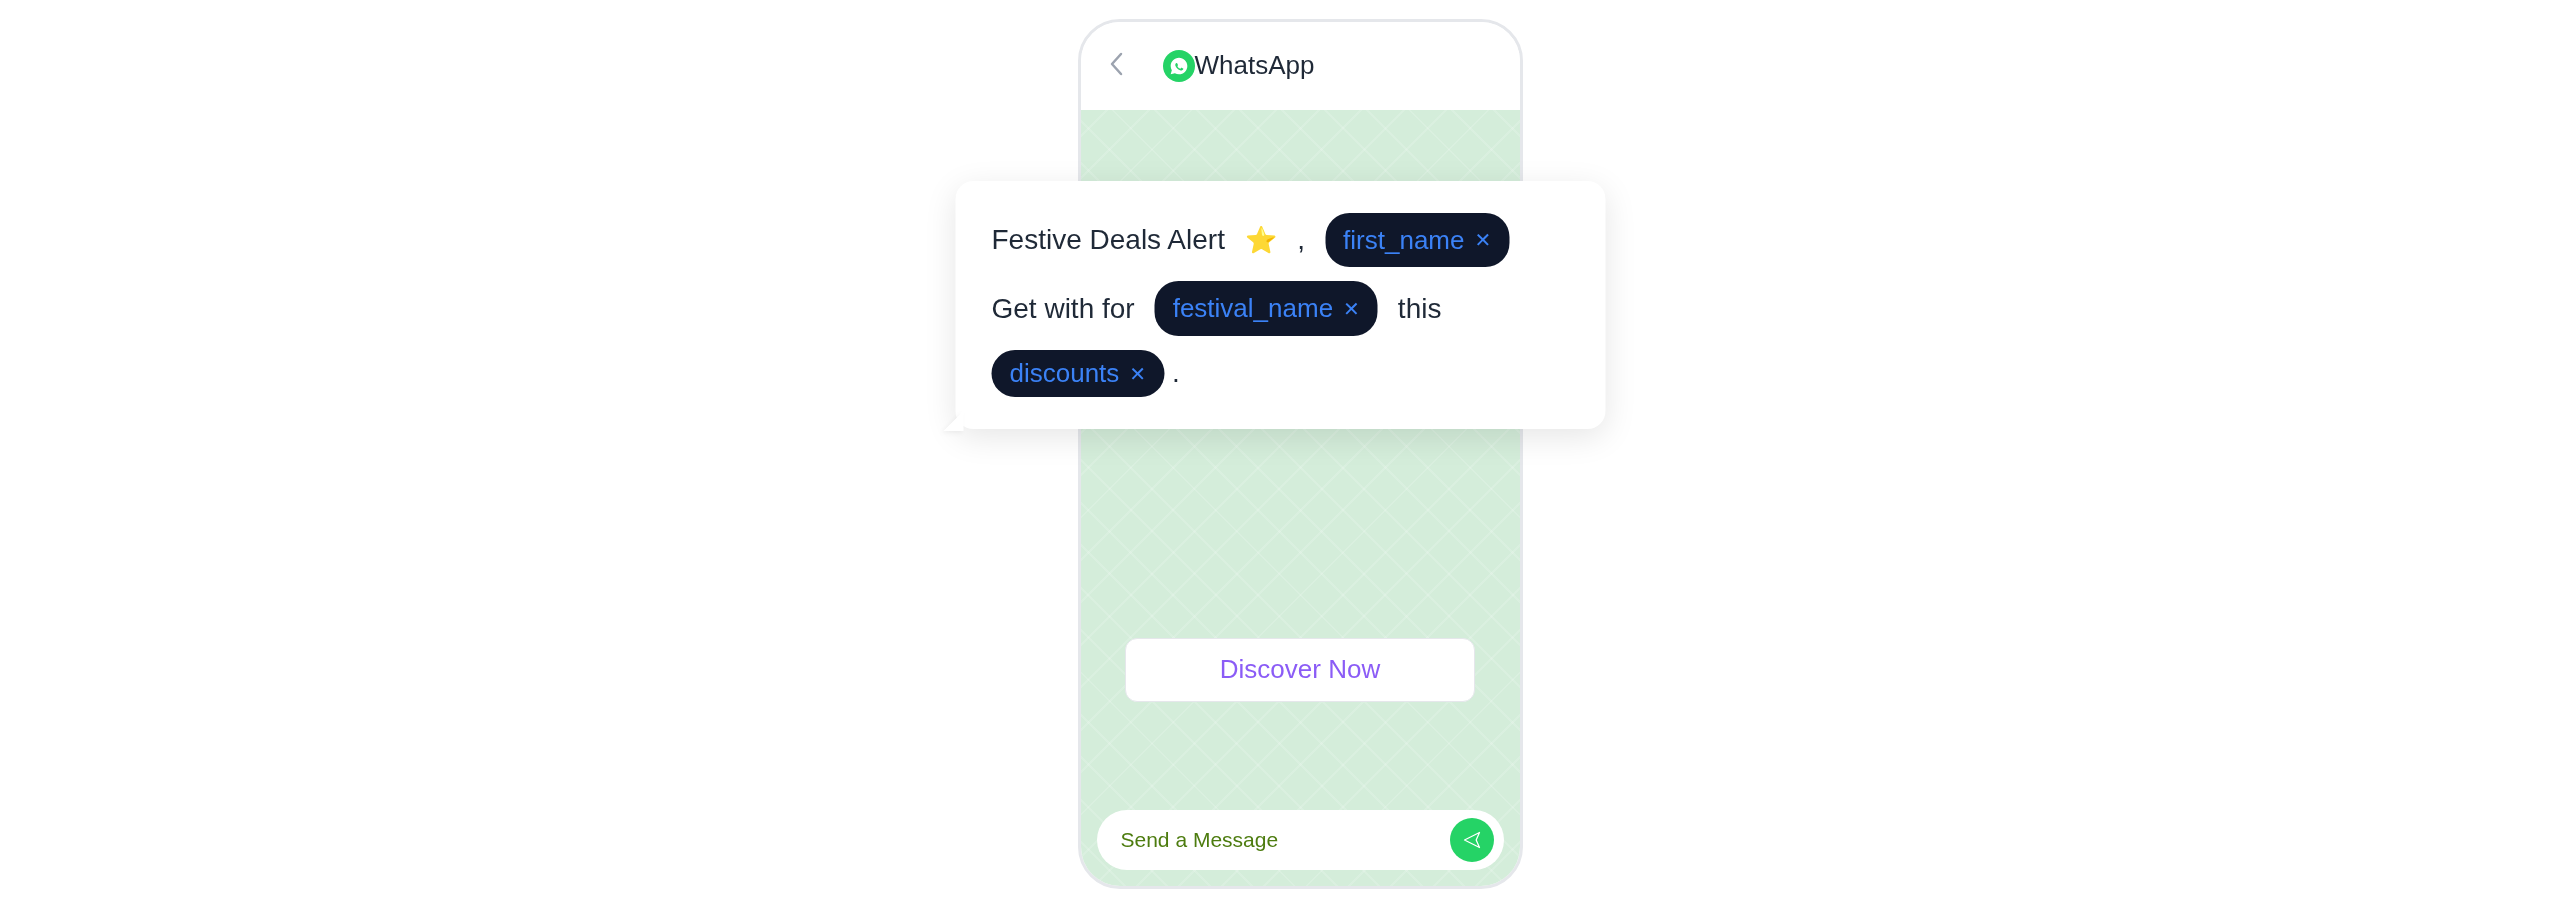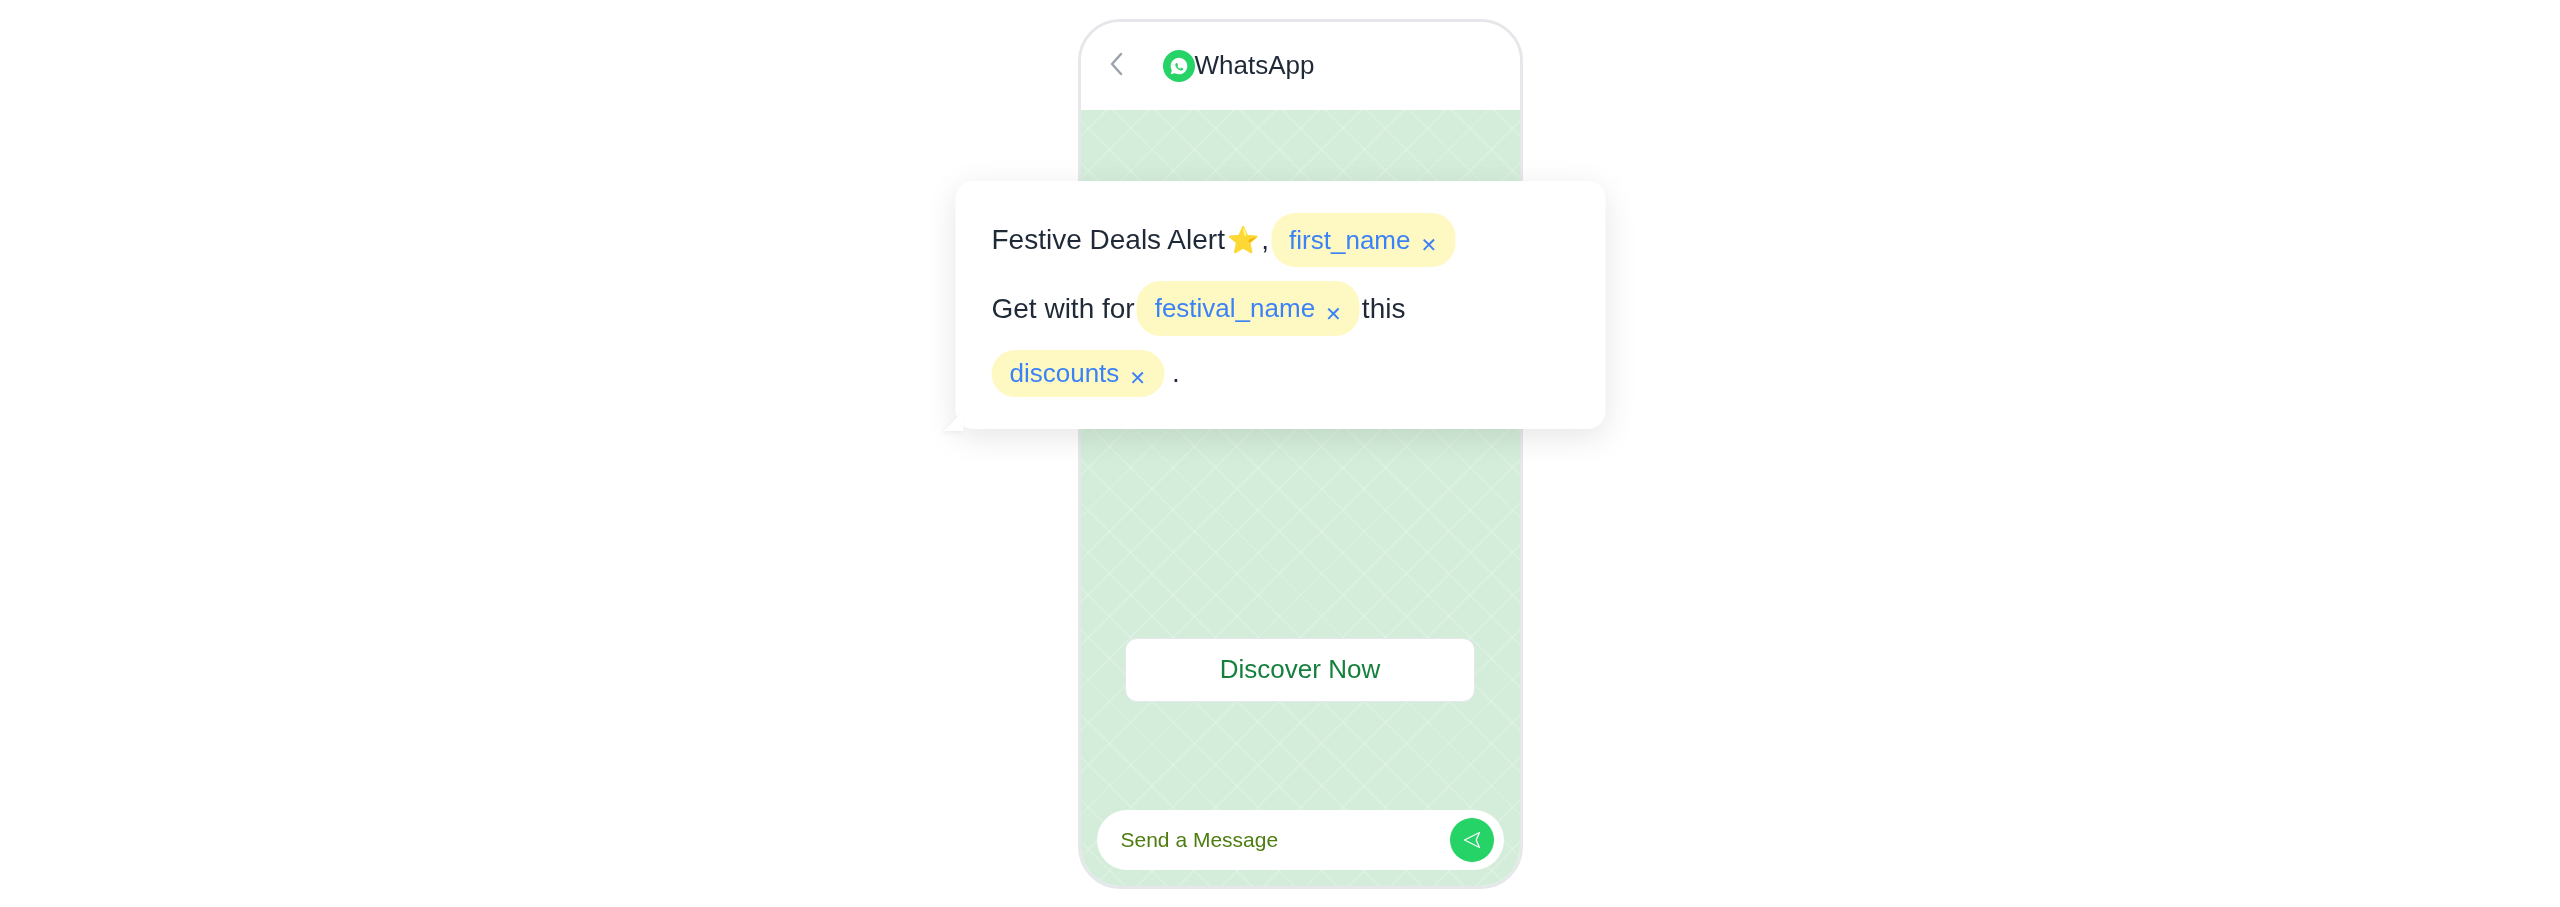--- a/index.html
+++ b/index.html
@@ -103,35 +103,35 @@
       border-style: solid;
       border-width: 0 0 20px 20px;
       border-color: transparent transparent #ffffff transparent;
       filter: drop-shadow(-2px 2px 2px rgba(0,0,0,0.05));
     }
     
     .message-line {
       display: flex;
       flex-wrap: wrap;
       align-items: center;
-      gap: 2px;
+      gap: 20px;
       margin-bottom: 14px;
     }
     
     .message-line:last-child {
       margin-bottom: 0;
       display: block;
       line-height: 1.5;
     }
     
     .variable-chip {
       display: inline-flex;
-      align-items: flex-end;
+      align-items: center;
       gap: 10px;
-      background: #fef9c3;
+      background: #0f172a;
       color: #3b82f6;
       padding: 4px 18px;
       border-radius: 24px;
       font-size: 26px;
       font-weight: 400;
     }
     
     .chip-close {
       color: #3b82f6;
       font-size: 20px;
@@ -150,21 +150,21 @@
       transform: translateX(-50%);
       width: 350px;
       height: 64px;
       background: #ffffff;
       border: 1px solid #e5e7eb;
       border-radius: 12px;
       display: flex;
       align-items: center;
       justify-content: center;
       font-size: 26px;
-      color: #15803d;
+      color: #8b5cf6;
       z-index: 5;
       cursor: pointer;
     }
     
     .input-bar {
       position: absolute;
       bottom: 16px;
       left: 16px;
       right: 16px;
       height: 60px;

